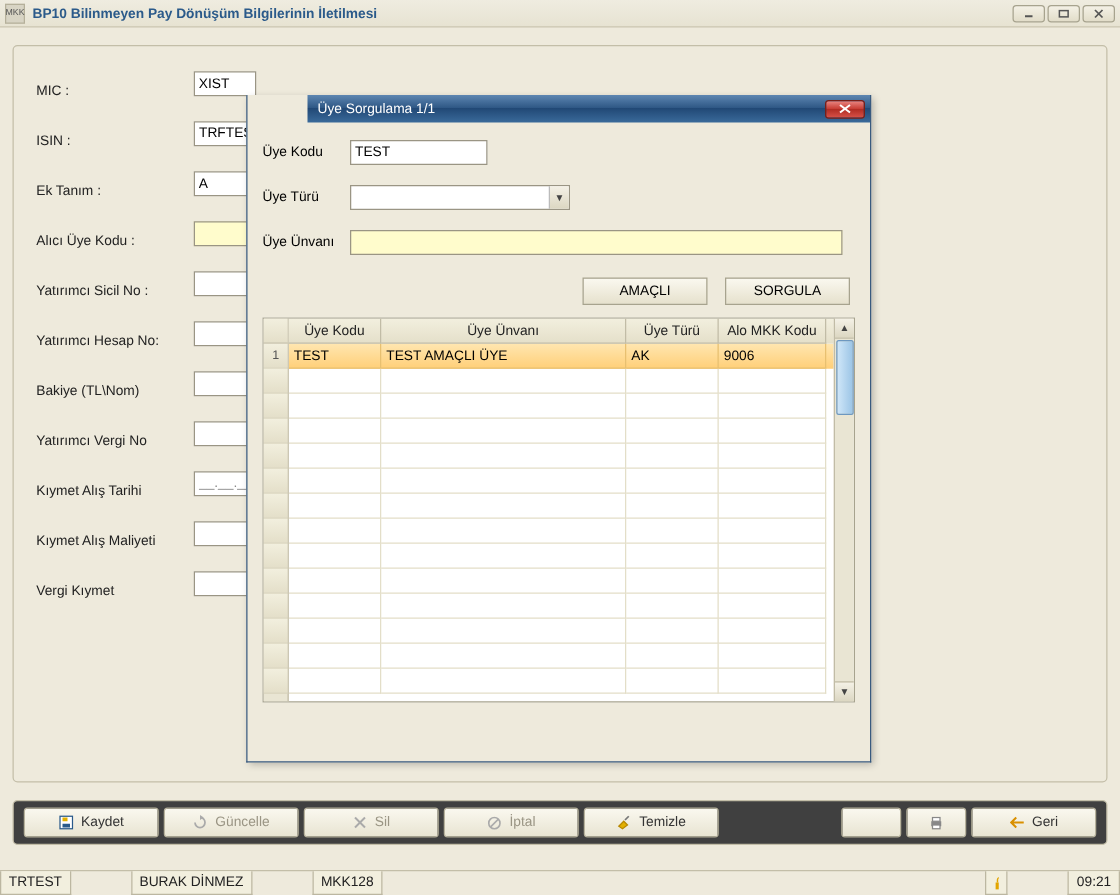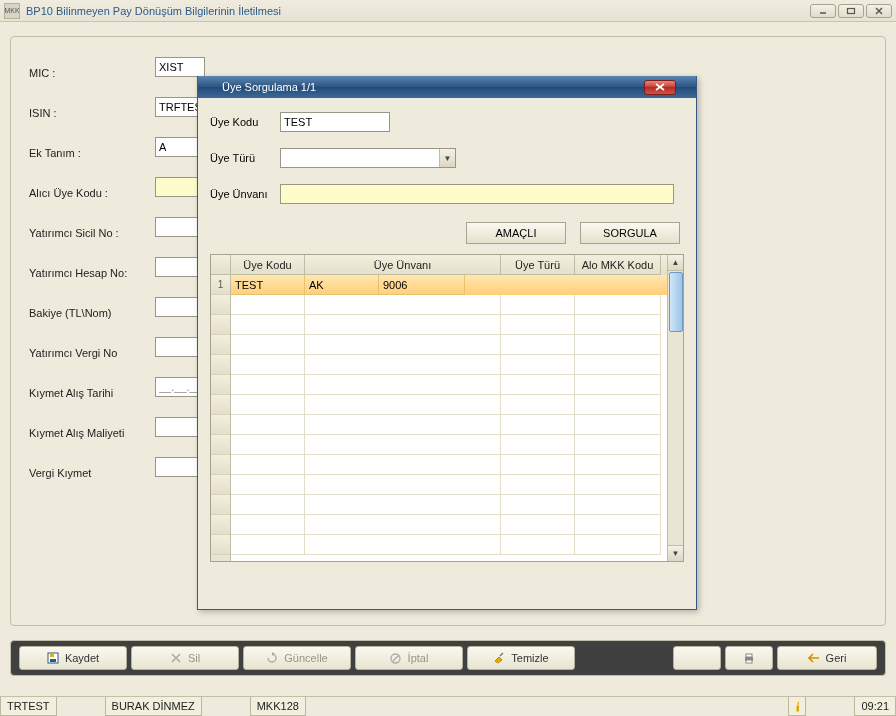--- a/index.html
+++ b/index.html
@@ -7,21 +7,21 @@
 
 
 .window-titlebar {
   background: linear-gradient(#efece0, #e7e3d2);
   height: 22px;
   display: flex;
   align-items: center;
   padding: 0 4px;
   border-bottom: 1px solid #c9c4af;
 }
-.window-titlebar .title { color: #2b5a8a; font-weight: normal; flex: 1; padding-left: 2px; }
+.window-titlebar .title { color: #2b5a8a; font-weight: bold; flex: 1; padding-left: 2px; }
 .window-titlebar .icon-slot { width: 16px; height: 16px; margin-right: 4px; background: #d8d4c4; border: 1px solid #b5b09a; font-size: 7px; display:flex;align-items:center;justify-content:center;color:#555;}
 .window-btns { display: flex; gap: 2px; }
 .window-btn {
   width: 26px; height: 14px;
   border: 1px solid #a7a38e; border-radius: 3px;
   background: linear-gradient(#f4f1e6, #e2ddc9);
   display: flex; align-items: center; justify-content: center;
   color: #555;
 }
 
@@ -79,22 +79,23 @@
 
 .modal {
   position: absolute; left: 197px; top: 76px; width: 500px; height: 534px;
   background: #eeeadc;
   border: 1px solid #385a7f; border-top: none;
   box-shadow: 2px 2px 6px rgba(0,0,0,0.25);
 }
 .modal-titlebar {
   height: 22px;
   background: linear-gradient(#5d86b1, #2d5684 48%, #214875 48%, #3a6a9a);
-  display: flex; align-items: center; padding: 0 20px;
+  display: flex; align-items: center; padding: 0 4px;
   color: #fff;
+  margin-left: 48px;
 }
 .modal-titlebar .title { flex: 1; padding-left: 4px; }
 .modal-close {
   width: 32px; height: 15px; border-radius: 3px;
   background: linear-gradient(#e98580, #c63a31 48%, #b02b22 48%, #d65148);
   border: 1px solid #7a1e17; color: #fff;
   display:flex;align-items:center;justify-content:center;font-weight:bold;font-size:10px;
 }
 .modal-body { padding: 12px 12px 8px 12px; }
 .modal-row { display:flex; align-items:center; height:24px; margin-bottom: 12px; }
@@ -207,35 +208,35 @@
       <svg width="12" height="12">
           <rect x="1" y="1" width="10" height="10" fill="#fff" stroke="#2a5a8a"></rect>
           <rect x="3" y="7" width="6" height="3" fill="#2a5a8a"></rect>
           <rect x="3" y="2" width="4" height="3" fill="#e2b000"></rect>
         </svg>
     </span>
     <span>Kaydet</span>
   </div>
   <div class="bar-btn disabled">
     <span class="bicon">
+      <svg width="12" height="12">
+          <path d="M6 2 A4 4 0 1 1 2 6" fill="none" stroke="#aaa" stroke-width="1.4"></path>
+          <path d="M6 0 L6 4 L9 2 Z" fill="#aaa"></path>
+        </svg>
+    </span>
+    <span>Güncelle</span>
+  </div>
+  <div class="bar-btn disabled">
+    <span class="bicon">
       <svg width="10" height="10">
           <line x1="1" y1="1" x2="9" y2="9" stroke="#aaa" stroke-width="1.6"></line>
           <line x1="9" y1="1" x2="1" y2="9" stroke="#aaa" stroke-width="1.6"></line>
         </svg>
     </span>
     <span>Sil</span>
-  </div>
-  <div class="bar-btn disabled">
-    <span class="bicon">
-      <svg width="12" height="12">
-          <path d="M6 2 A4 4 0 1 1 2 6" fill="none" stroke="#aaa" stroke-width="1.4"></path>
-          <path d="M6 0 L6 4 L9 2 Z" fill="#aaa"></path>
-        </svg>
-    </span>
-    <span>Güncelle</span>
   </div>
   <div class="bar-btn disabled">
     <span class="bicon">
       <svg width="11" height="11">
           <circle cx="5.5" cy="5.5" r="4.5" fill="none" stroke="#aaa" stroke-width="1.3"></circle>
           <line x1="2.5" y1="8.5" x2="8.5" y2="2.5" stroke="#aaa" stroke-width="1.3"></line>
         </svg>
     </span>
     <span>İptal</span>
   </div>
@@ -339,20 +340,21 @@
       <div class="grid-body">
         <div class="grid-head">
           <div class="col c1">Üye Kodu</div>
           <div class="col c2">Üye Ünvanı</div>
           <div class="col c3">Üye Türü</div>
           <div class="col c4">Alo MKK Kodu</div>
         </div>
         <div class="grid-rows">
           <div class="grid-row selected">
             <div class="cell c1">TEST</div>
+            <div class="cell c2">TEST AMAÇLI ÜYE</div>
             <div class="cell c3">AK</div>
             <div class="cell c4">9006</div>
           </div>
 
           <div class="grid-row">
               <div class="cell c1"></div>
               <div class="cell c2"></div>
               <div class="cell c3"></div>
               <div class="cell c4"></div>
             </div>

